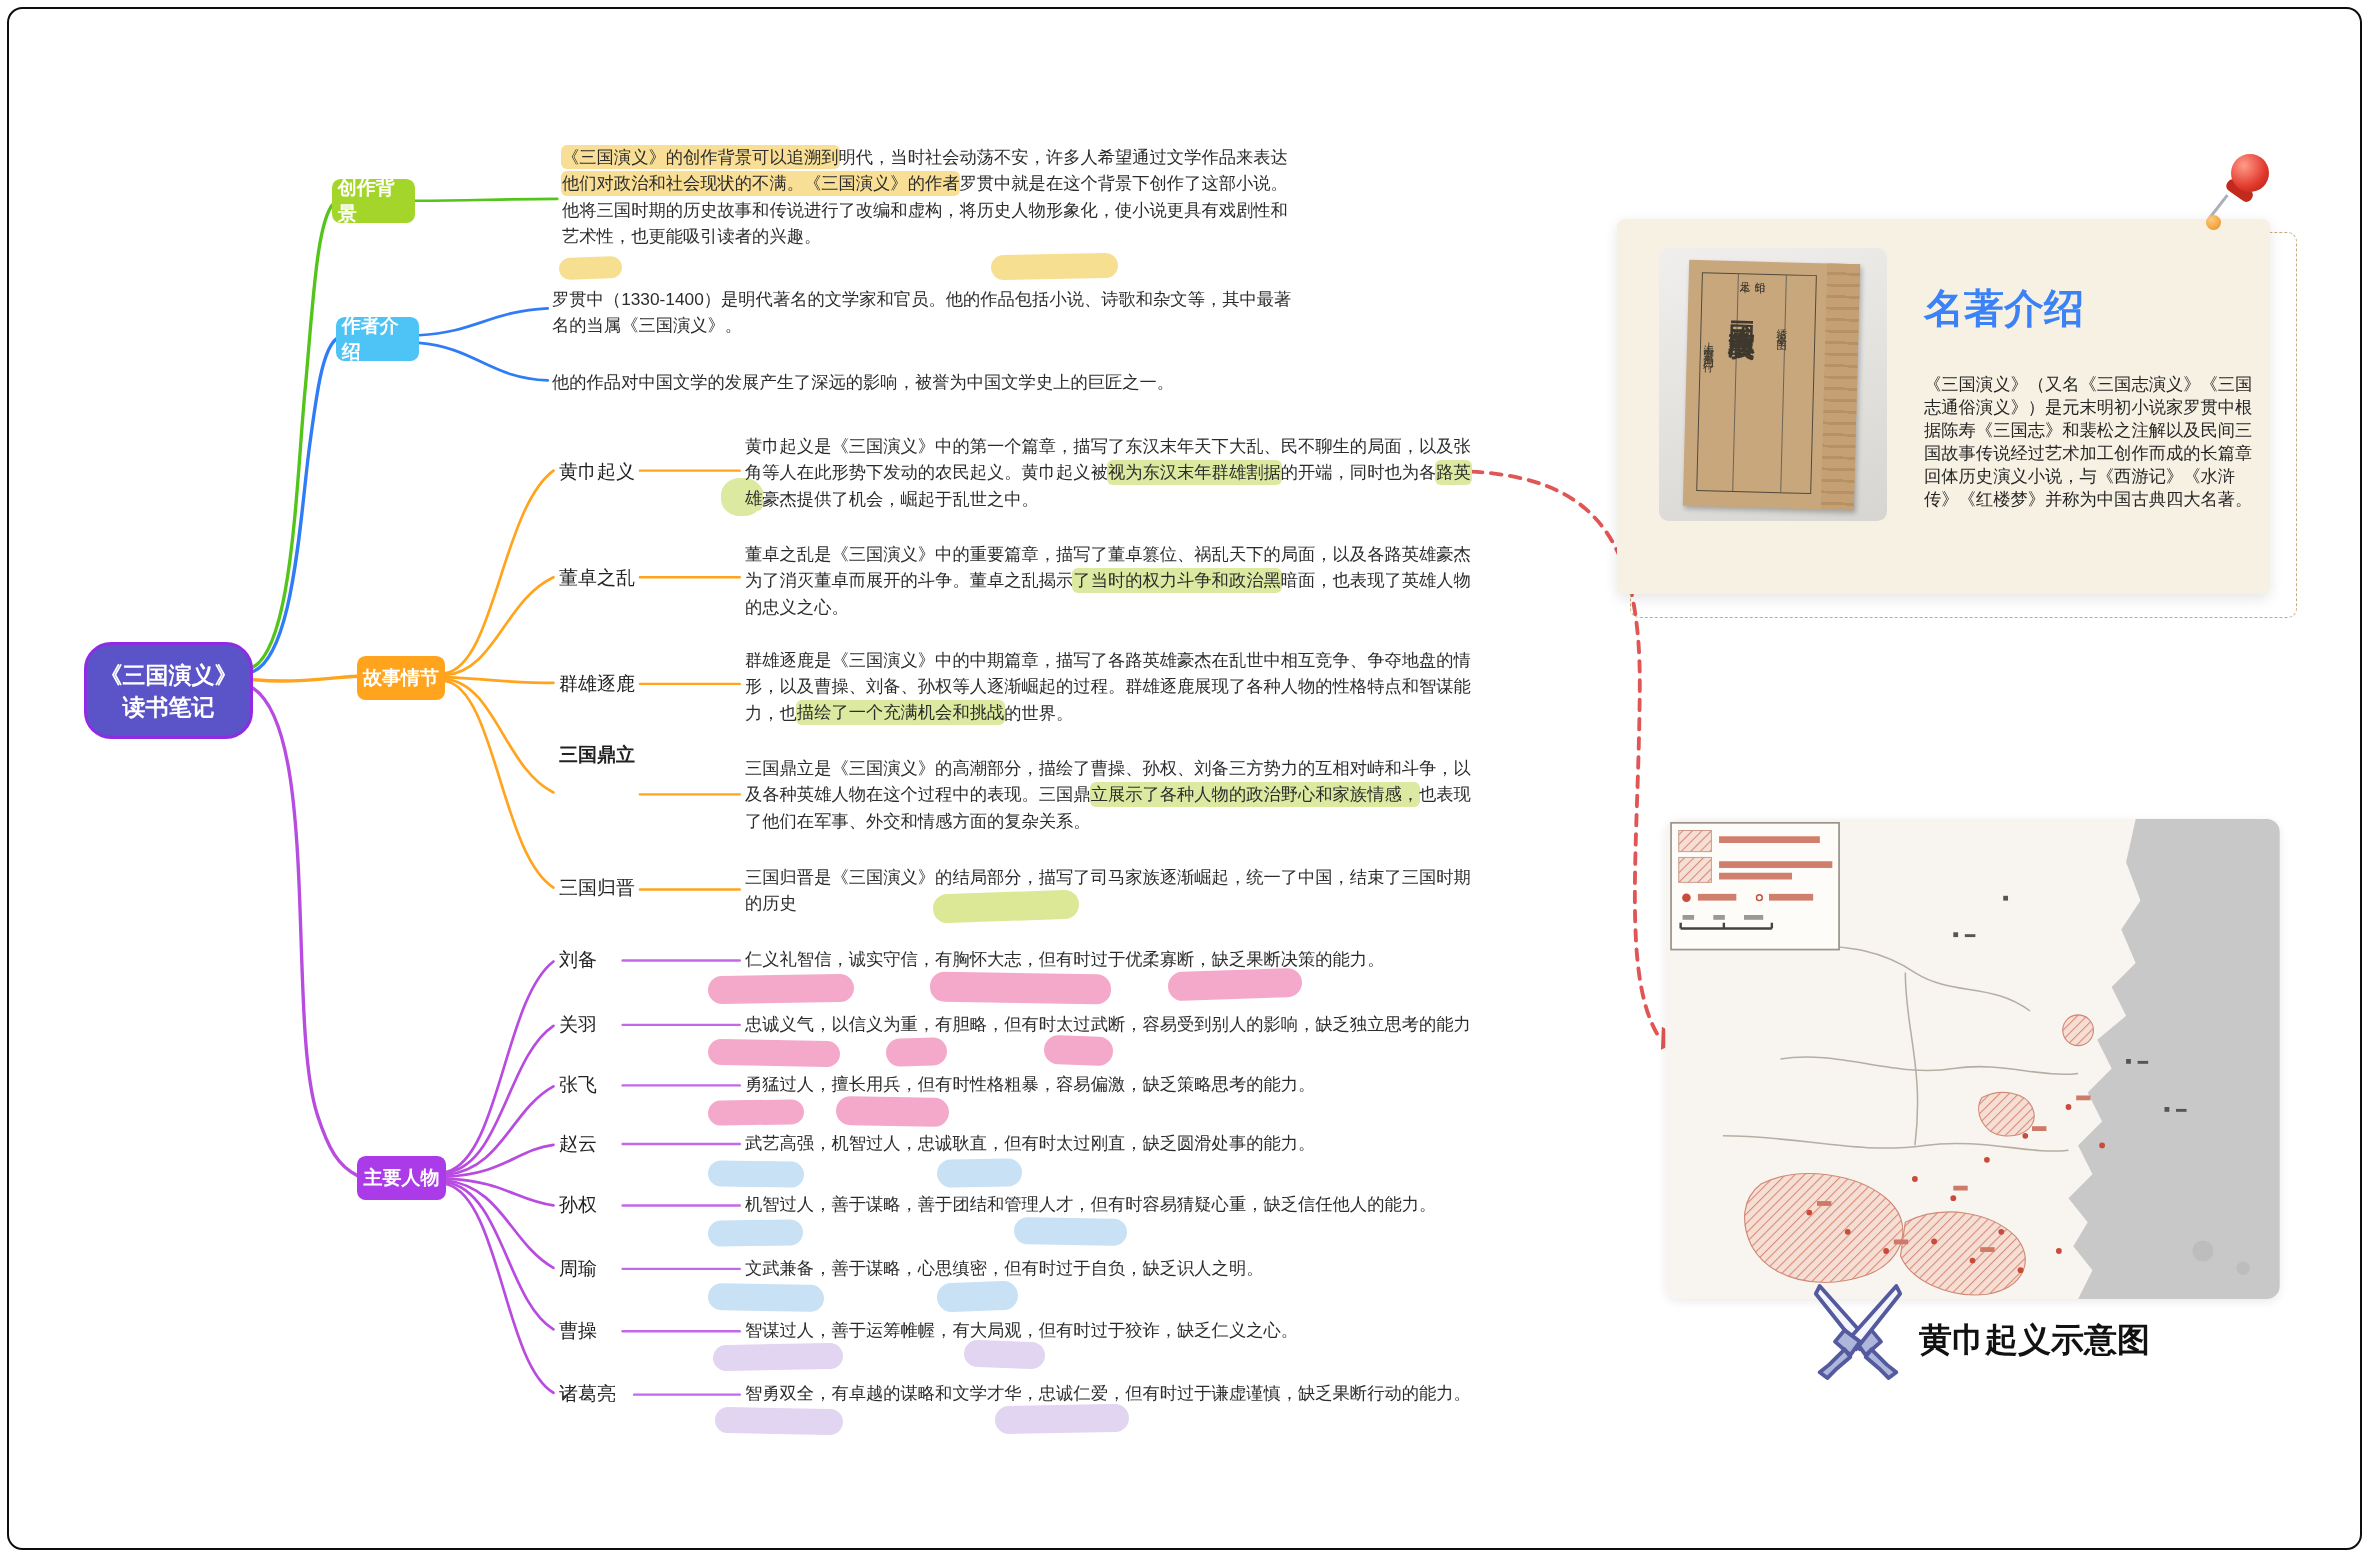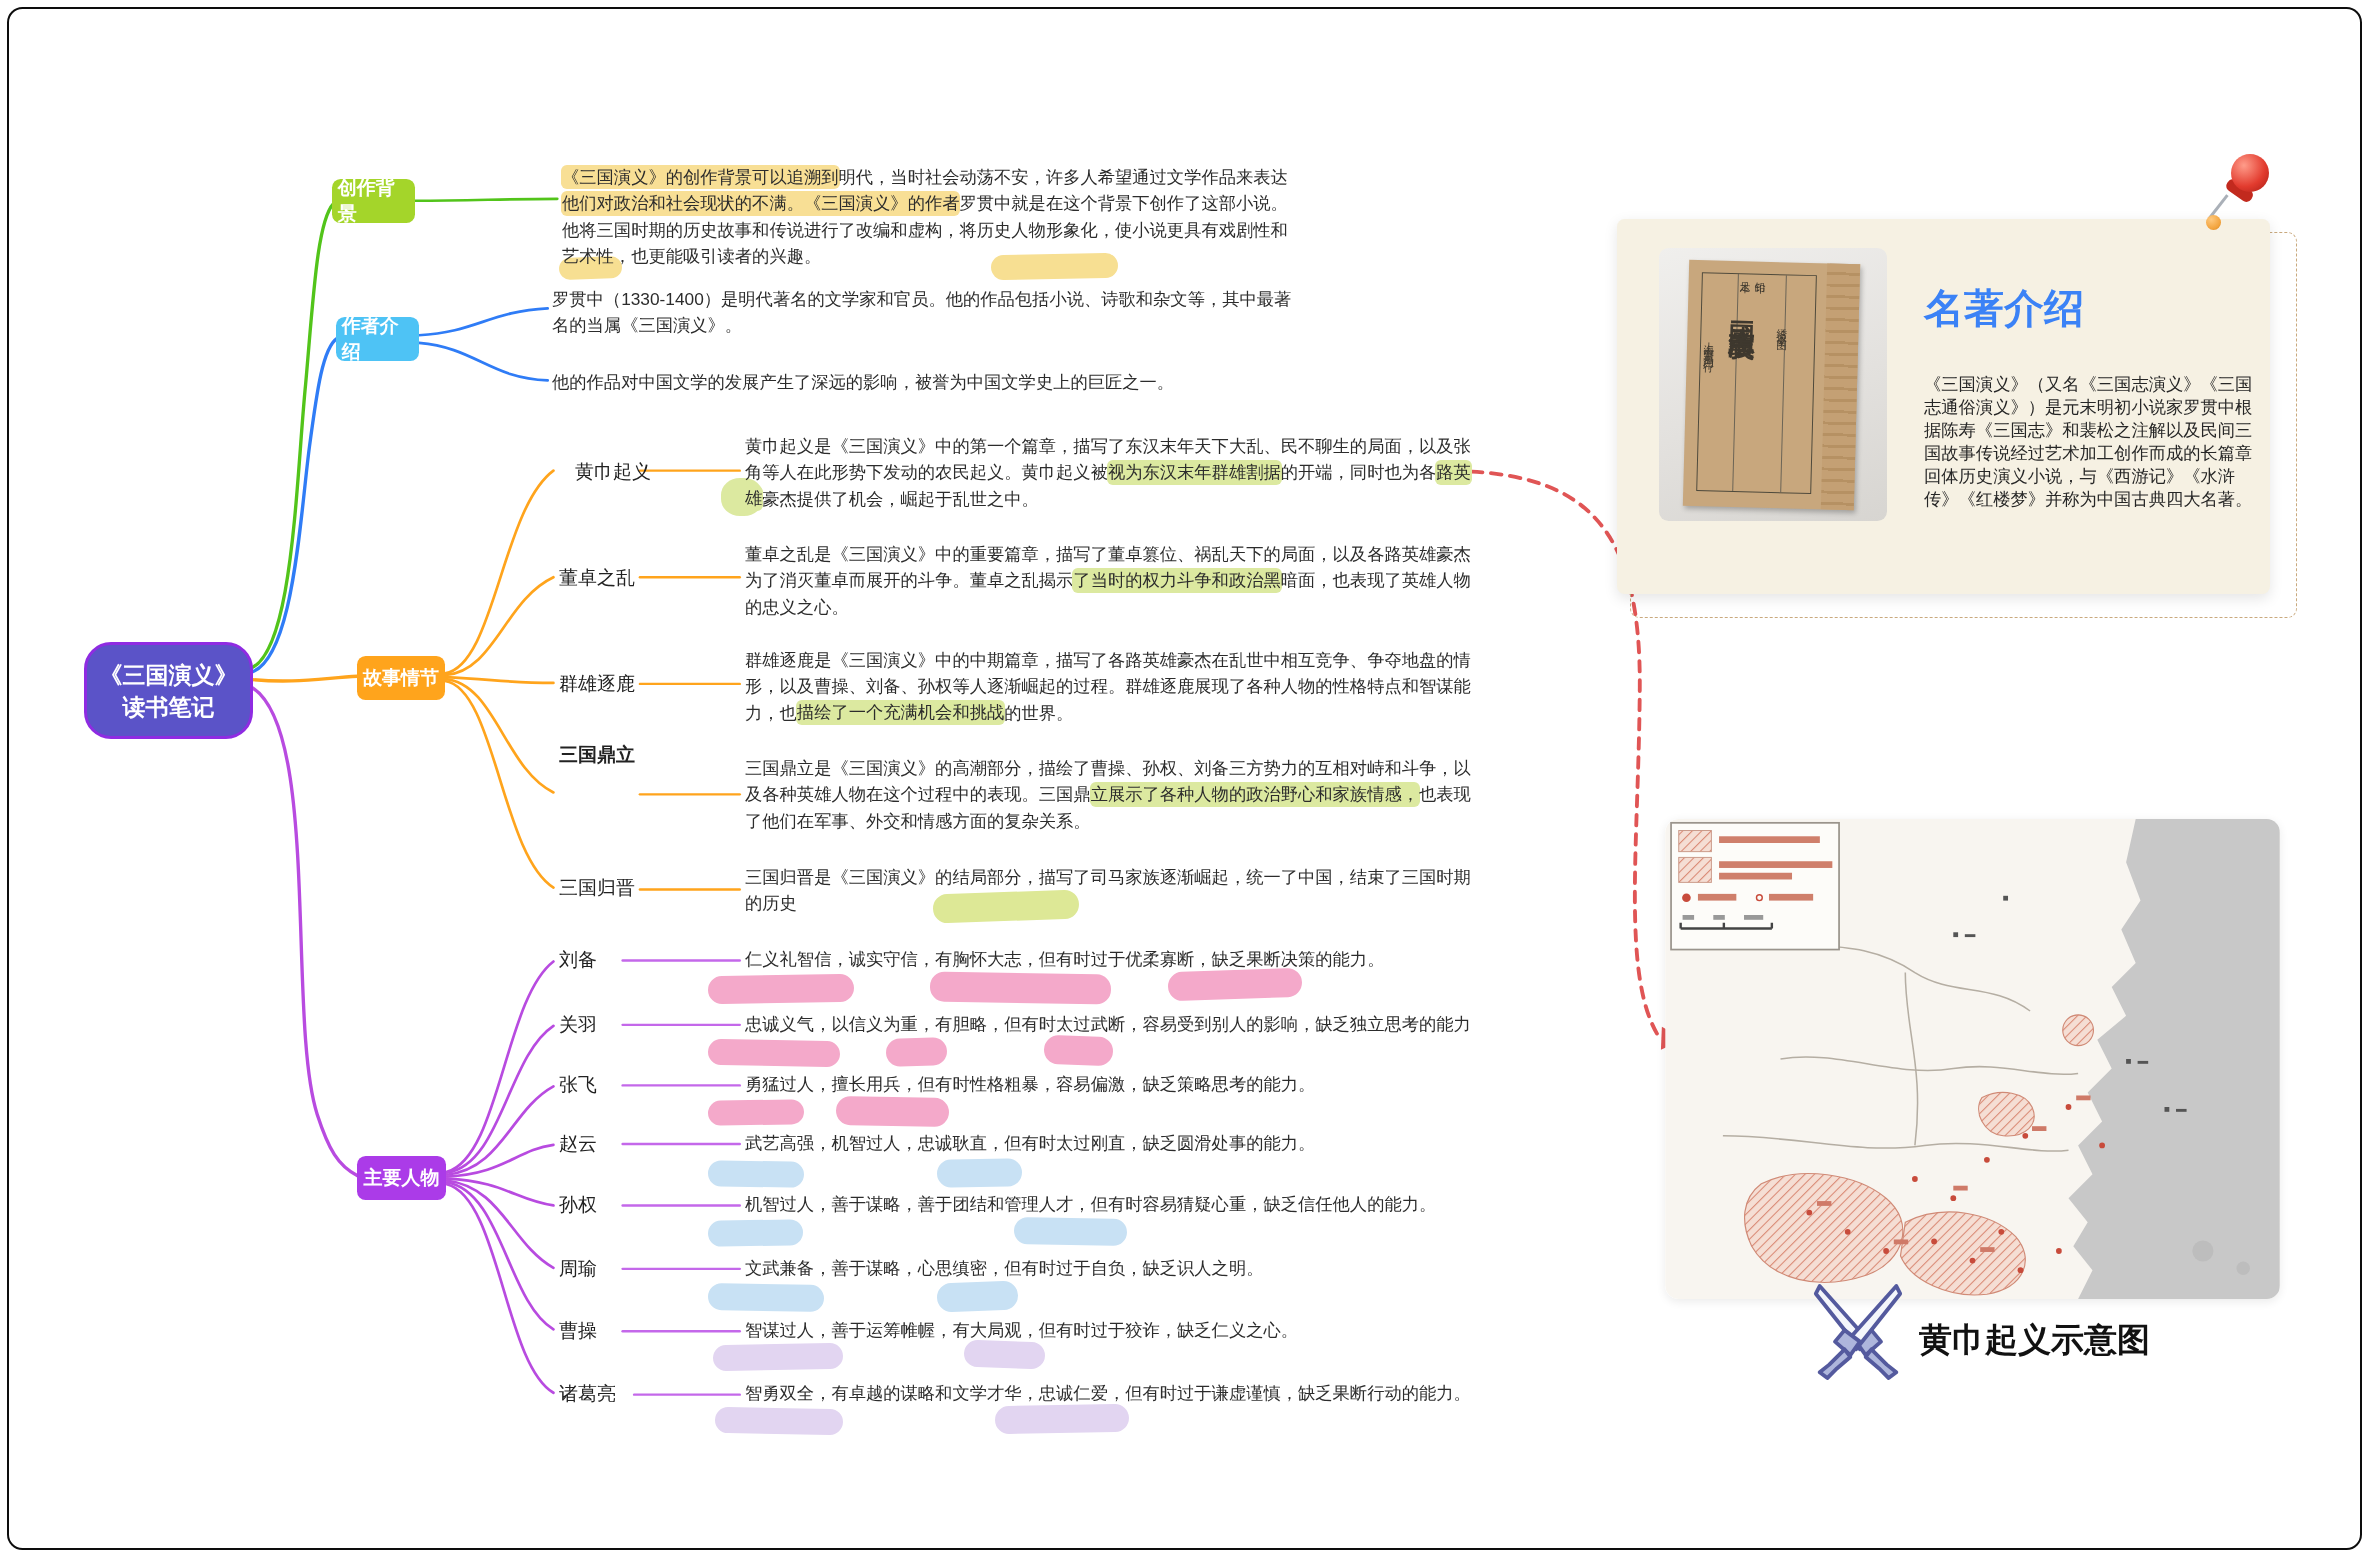--- a/index.html
+++ b/index.html
@@ -120,32 +120,32 @@
 
   <div class="abs rootnode">
     <span>《三国演义》</span>
     <span>读书笔记</span>
   </div>
   <div class="abs branchbox bx-green">创作背景</div>
   <div class="abs branchbox bx-blue">作者介绍</div>
   <div class="abs branchbox bx-orange">故事情节</div>
   <div class="abs branchbox bx-purple">主要人物</div>
 
-  <div class="abs para" style="left:562px;top:164px;"><mark class="hl-yellow">《三国演义》的创作背景可以追溯到</mark>明代，当时社会动荡不安，许多人希望通过文学作品来表达
+  <div class="abs para" style="left:562px;top:144px;"><mark class="hl-yellow">《三国演义》的创作背景可以追溯到</mark>明代，当时社会动荡不安，许多人希望通过文学作品来表达
 <mark class="hl-yellow">他们对政治和社会现状的不满。《三国演义》的作者</mark>罗贯中就是在这个背景下创作了这部小说。
 他将三国时期的历史故事和传说进行了改编和虚构，将历史人物形象化，使小说更具有戏剧性和
 艺术性，也更能吸引读者的兴趣。</div>
   <div class="blob b-yellow" style="left:559px;top:257px;width:63px;height:22px;transform:rotate(-2deg);"></div>
   <div class="blob b-yellow" style="left:991px;top:254px;width:127px;height:25px;transform:rotate(-1deg);"></div>
 
   <div class="abs para" style="left:552px;top:286px;">罗贯中（1330-1400）是明代著名的文学家和官员。他的作品包括小说、诗歌和杂文等，其中最著
 名的当属《三国演义》。</div>
   <div class="abs para" style="left:552px;top:369px;">他的作品对中国文学的发展产生了深远的影响，被誉为中国文学史上的巨匠之一。</div>
 
-  <div class="abs sublabel" style="left:559px;top:459px;margin-left:16px;">黄巾起义</div>
+  <div class="abs sublabel" style="left:559px;top:459px;">黄巾起义</div>
   <div class="abs para" style="left:745px;top:433px;">黄巾起义是《三国演义》中的第一个篇章，描写了东汉末年天下大乱、民不聊生的局面，以及张
 角等人在此形势下发动的农民起义。黄巾起义被<mark class="hl-green">视为东汉末年群雄割据</mark>的开端，同时也为各<mark class="hl-green">路英</mark>
 <mark class="hl-green">雄</mark>豪杰提供了机会，崛起于乱世之中。</div>
   <div class="blob b-greenblob" style="left:721px;top:478px;width:42px;height:38px;"></div>
 
   <div class="abs sublabel" style="left:559px;top:565px;">董卓之乱</div>
   <div class="abs para" style="left:745px;top:541px;">董卓之乱是《三国演义》中的重要篇章，描写了董卓篡位、祸乱天下的局面，以及各路英雄豪杰
 为了消灭董卓而展开的斗争。董卓之乱揭示<mark class="hl-green">了当时的权力斗争和政治黑</mark>暗面，也表现了英雄人物
 的忠义之心。</div>
 

